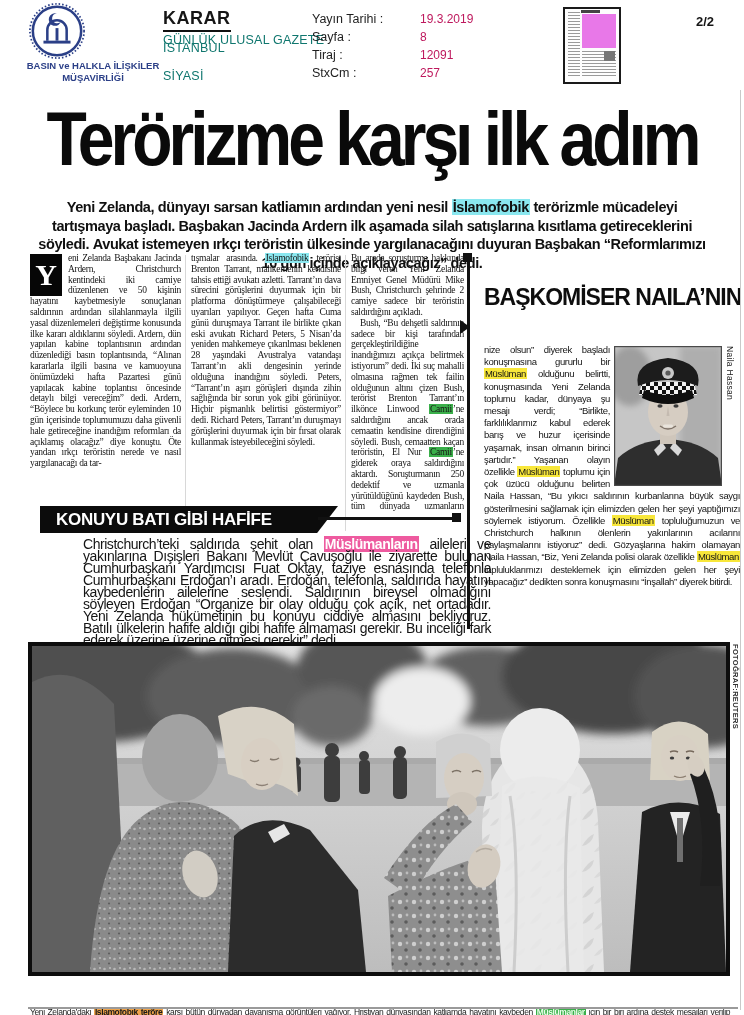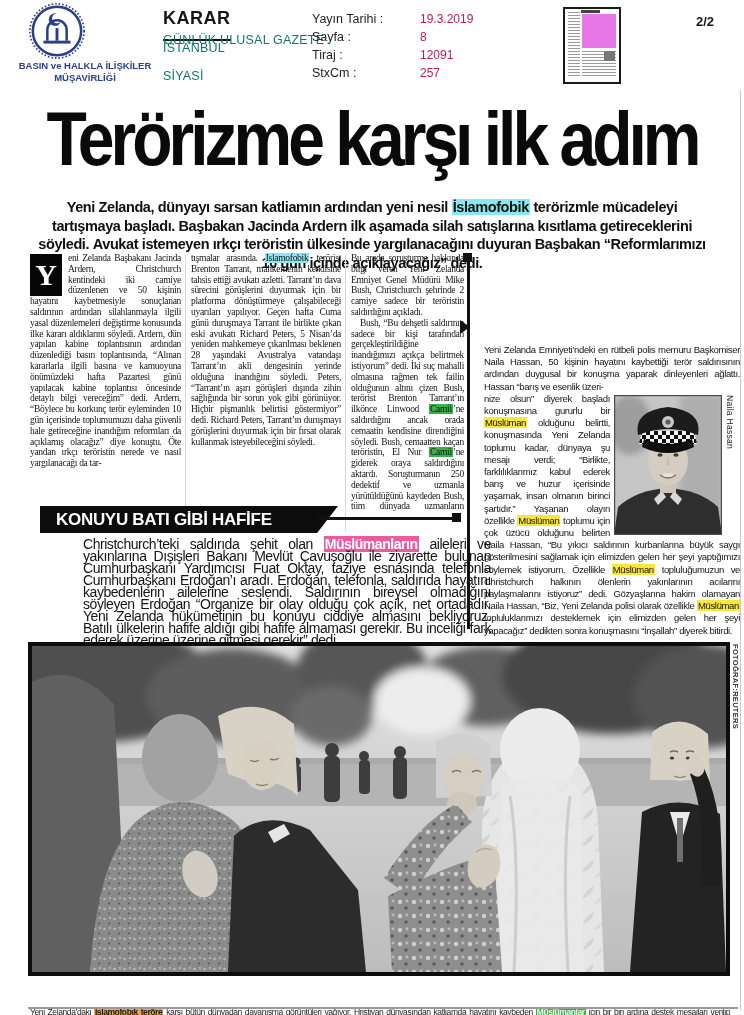--- a/index.html
+++ b/index.html
@@ -1,24 +1,24 @@
 <!DOCTYPE html>
 <html><head>
 <meta charset="utf-8">
 <style>
   html,body{margin:0;padding:0;background:#e9e9e9;}
   .page{position:relative;width:744px;height:1015px;background:#ffffff;margin:0 auto;overflow:hidden;
         font-family:"Liberation Sans",sans-serif;color:#161616;}
   .abs{position:absolute;}
 
   
-  .office{left:12px;top:60px;width:146px;text-align:center;font-size:9.5px;line-height:12px;
+  .office{left:20px;top:60px;width:146px;text-align:center;font-size:9.5px;line-height:12px;
           font-weight:bold;color:#2b3f87;letter-spacing:0;}
   .pubname{left:163px;top:8px;font-size:18px;font-weight:800;letter-spacing:.5px;
-           border-bottom:2.5px solid #101010;padding-bottom:10px;}
+           border-bottom:2.5px solid #101010;padding-bottom:1px;}
   .pubrow{left:163px;font-size:12.5px;letter-spacing:.2px;color:#0f766e;}
   .mlabel{left:312px;font-size:12.5px;color:#1e1e1e;text-align:center;}
   .mvalue{left:420px;font-size:12px;color:#be185d;}
   .pagenum{left:696px;top:14px;font-size:13px;font-weight:600;}
   .thumb{left:563px;top:7px;width:54px;height:73px;border:2px solid #1a1a1a;background:#fdfdfd;}
   .thumb>div{position:absolute;}
 
   
   .headline{left:18px;top:94px;width:708px;text-align:center;font-size:66px;font-weight:800;
             letter-spacing:-4px;color:#0a0a0a;white-space:nowrap;transform:scaleY(1.16);
@@ -138,22 +138,22 @@
 
   <div class="abs vrule"></div>
   <div class="abs vrule-cap"></div>
   <div class="abs vrule-arrow"></div>
 
   <div class="abs kbanner">KONUYU BATI GİBİ HAFİFE ALMAYIN</div>
   <div class="abs kline"></div>
   <div class="abs ksquare"></div>
   <div class="abs kbody"><span>Christchurch’teki saldırıda şehit olan </span><span class="hl" style="background: rgb(238, 90, 159); color: rgb(255, 255, 255); font-weight: 800;">Müslümanların</span><span> aileleri ve yakınlarına Dışişleri Bakanı Mevlüt Çavuşoğlu ile ziyarette bulunan Cumhurbaşkanı Yardımcısı Fuat Oktay, taziye esnasında telefonla Cumhurbaşkanı Erdoğan’ı aradı. Erdoğan, telefonla, saldırıda hayatını kaybedenlerin ailelerine seslendi. Saldırının bireysel olmadığını söyleyen Erdoğan “Organize bir olay olduğu çok açık, net ortadadır. Yeni Zelanda hükümetinin bu konuyu ciddiye almasını bekliyoruz. Batılı ülkelerin hafife aldığı gibi hafife almaması gerekir. Bu inceliği fark ederek üzerine üzerine gitmesi gerekir” dedi.</span></div>
 
+  <div class="abs ntitle1">BAŞKOMİSER NAILA’NIN</div>
   <div class="abs nbody">
-    <p><span>Yeni Zelanda Emniyeti’ndeki en rütbeli polis memuru Başkomiser Naila Hassan, 50 kişinin hayatını kaybettiği terör saldırısının ardından duygusal bir konuşma yaparak dinleyenleri ağlattı. Hassan “barış ve esenlik üzeri-</span></p>
     <span class="nphotowrap">
       <svg width="108" height="140" viewBox="0 0 108 140">
         <defs>
           <pattern id="check" width="8" height="8" patternUnits="userSpaceOnUse">
             <rect width="8" height="8" fill="#111"></rect>
             <rect width="4" height="4" fill="#f2f2f2"></rect>
             <rect x="4" y="4" width="4" height="4" fill="#f2f2f2"></rect>
           </pattern>
           <filter id="nblur">
               <feGaussianBlur stdDeviation="3"></feGaussianBlur>

